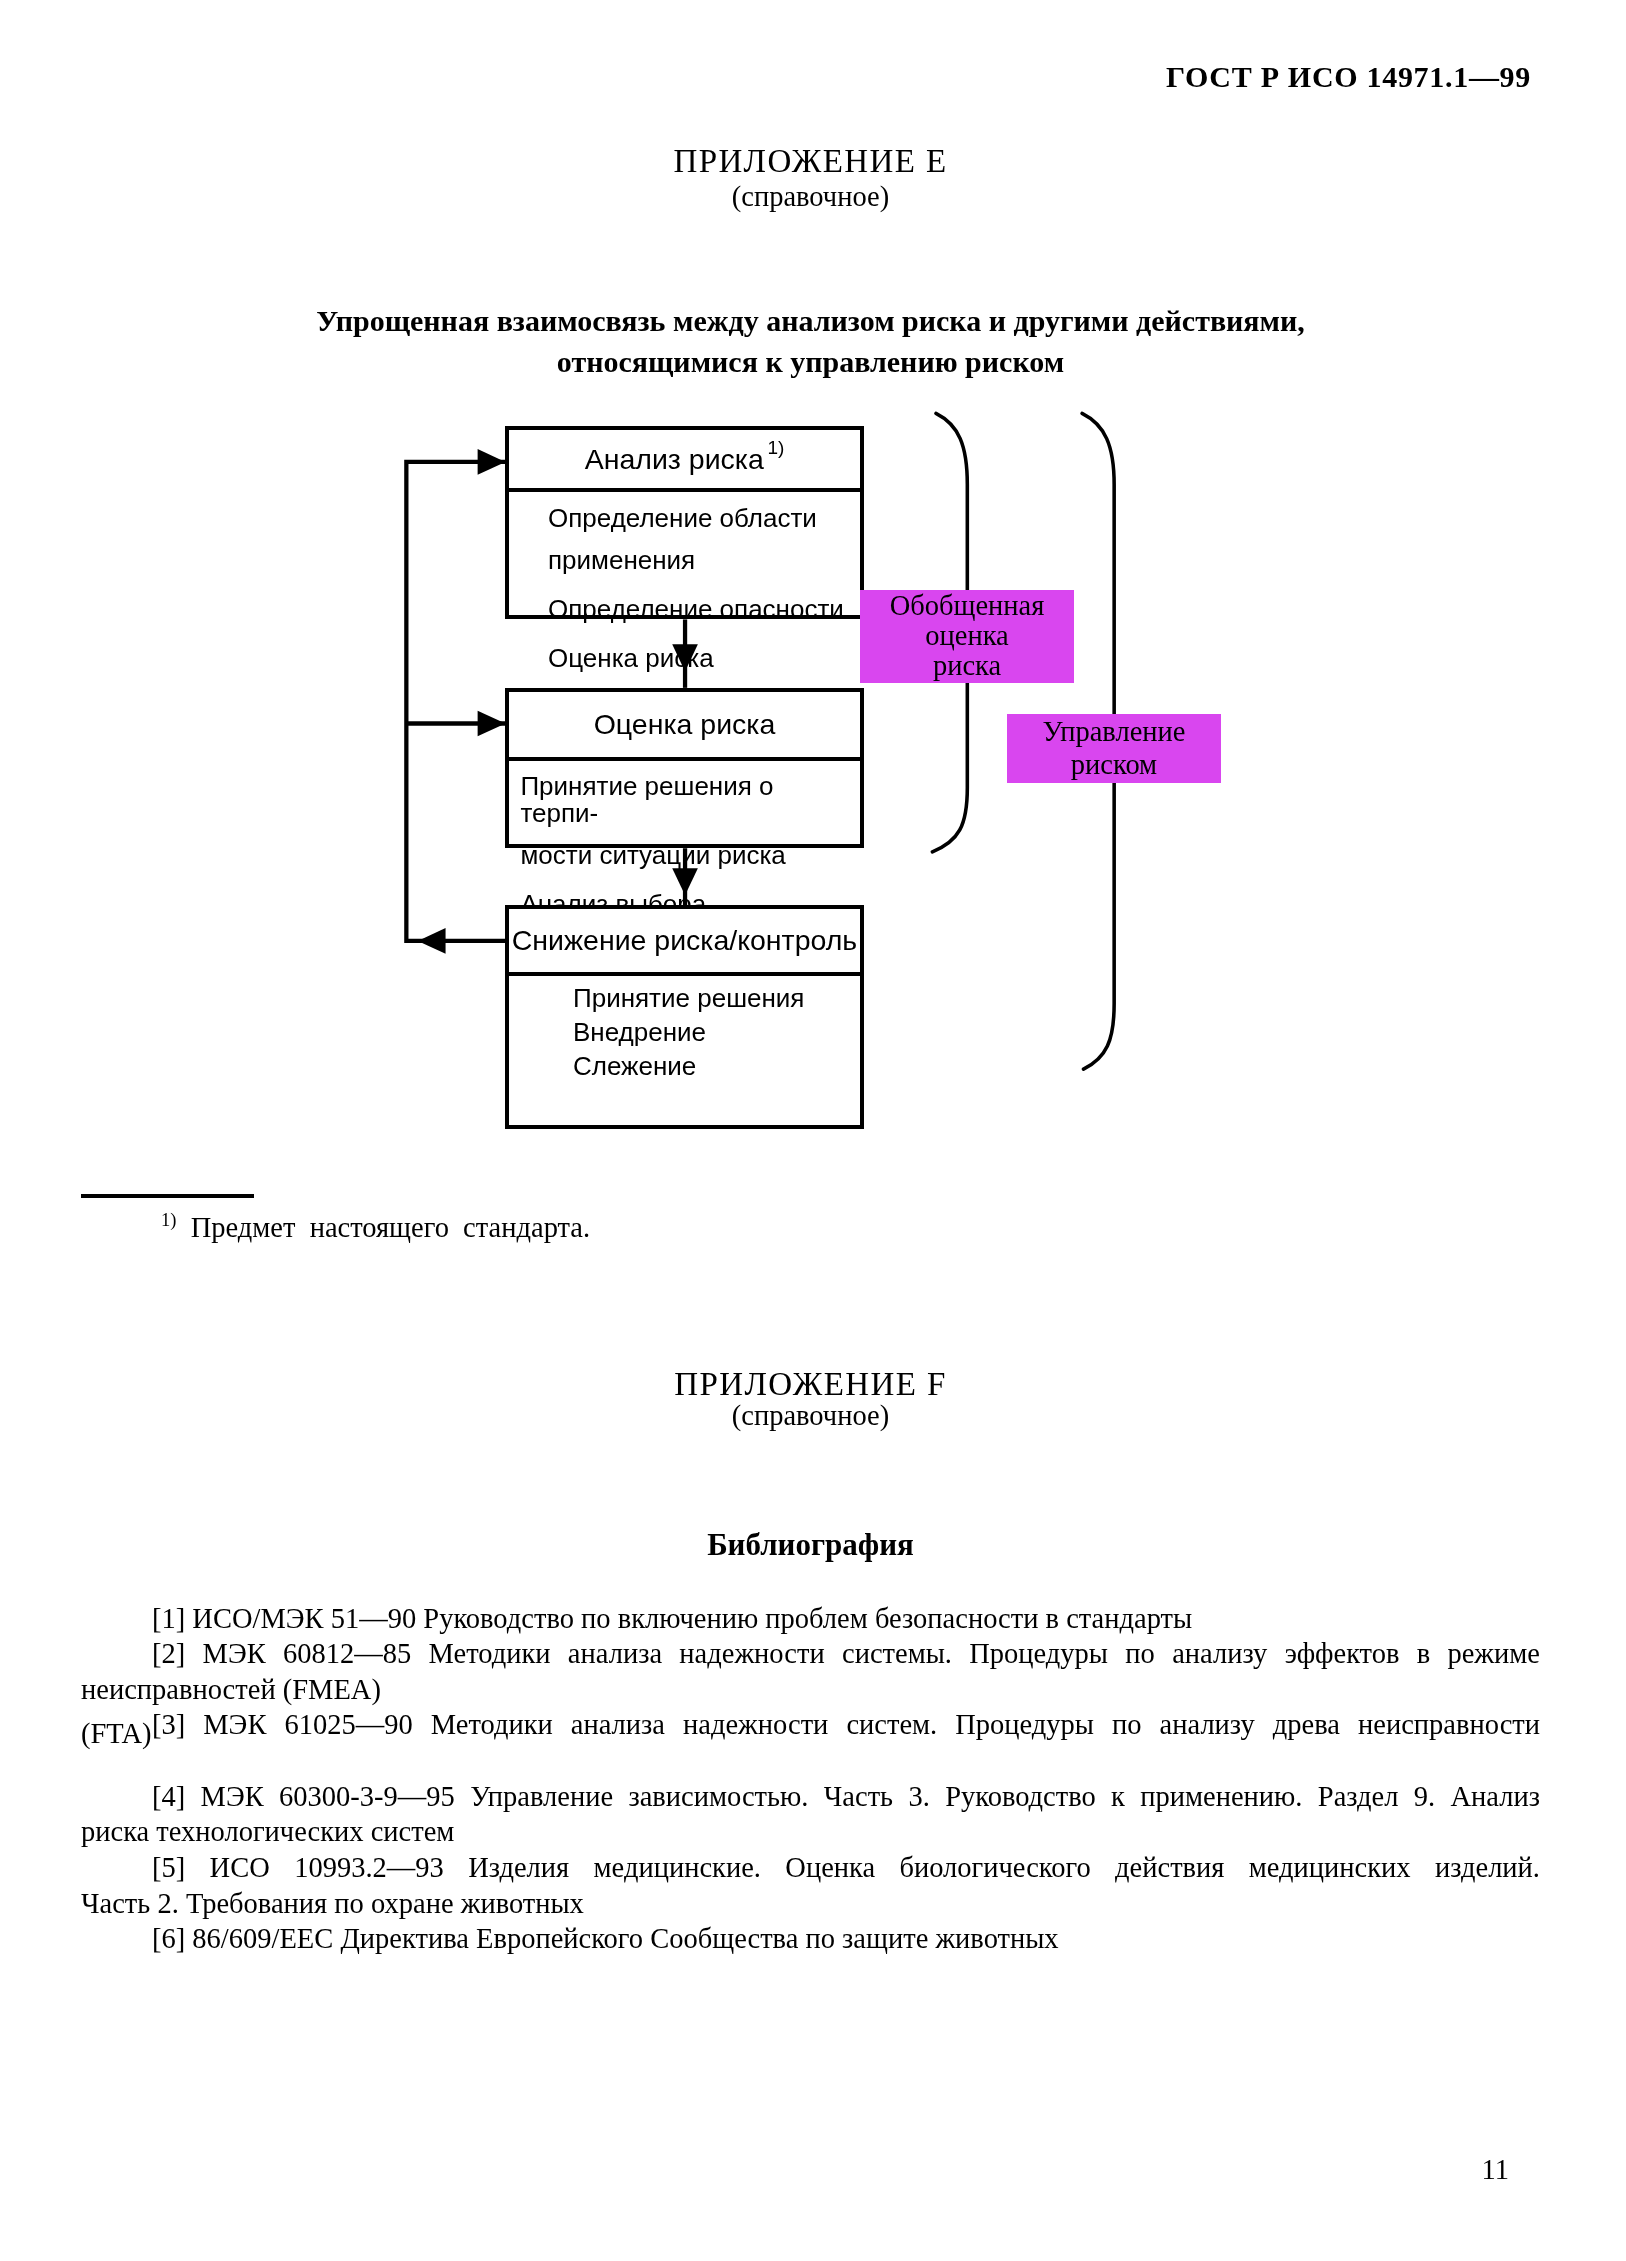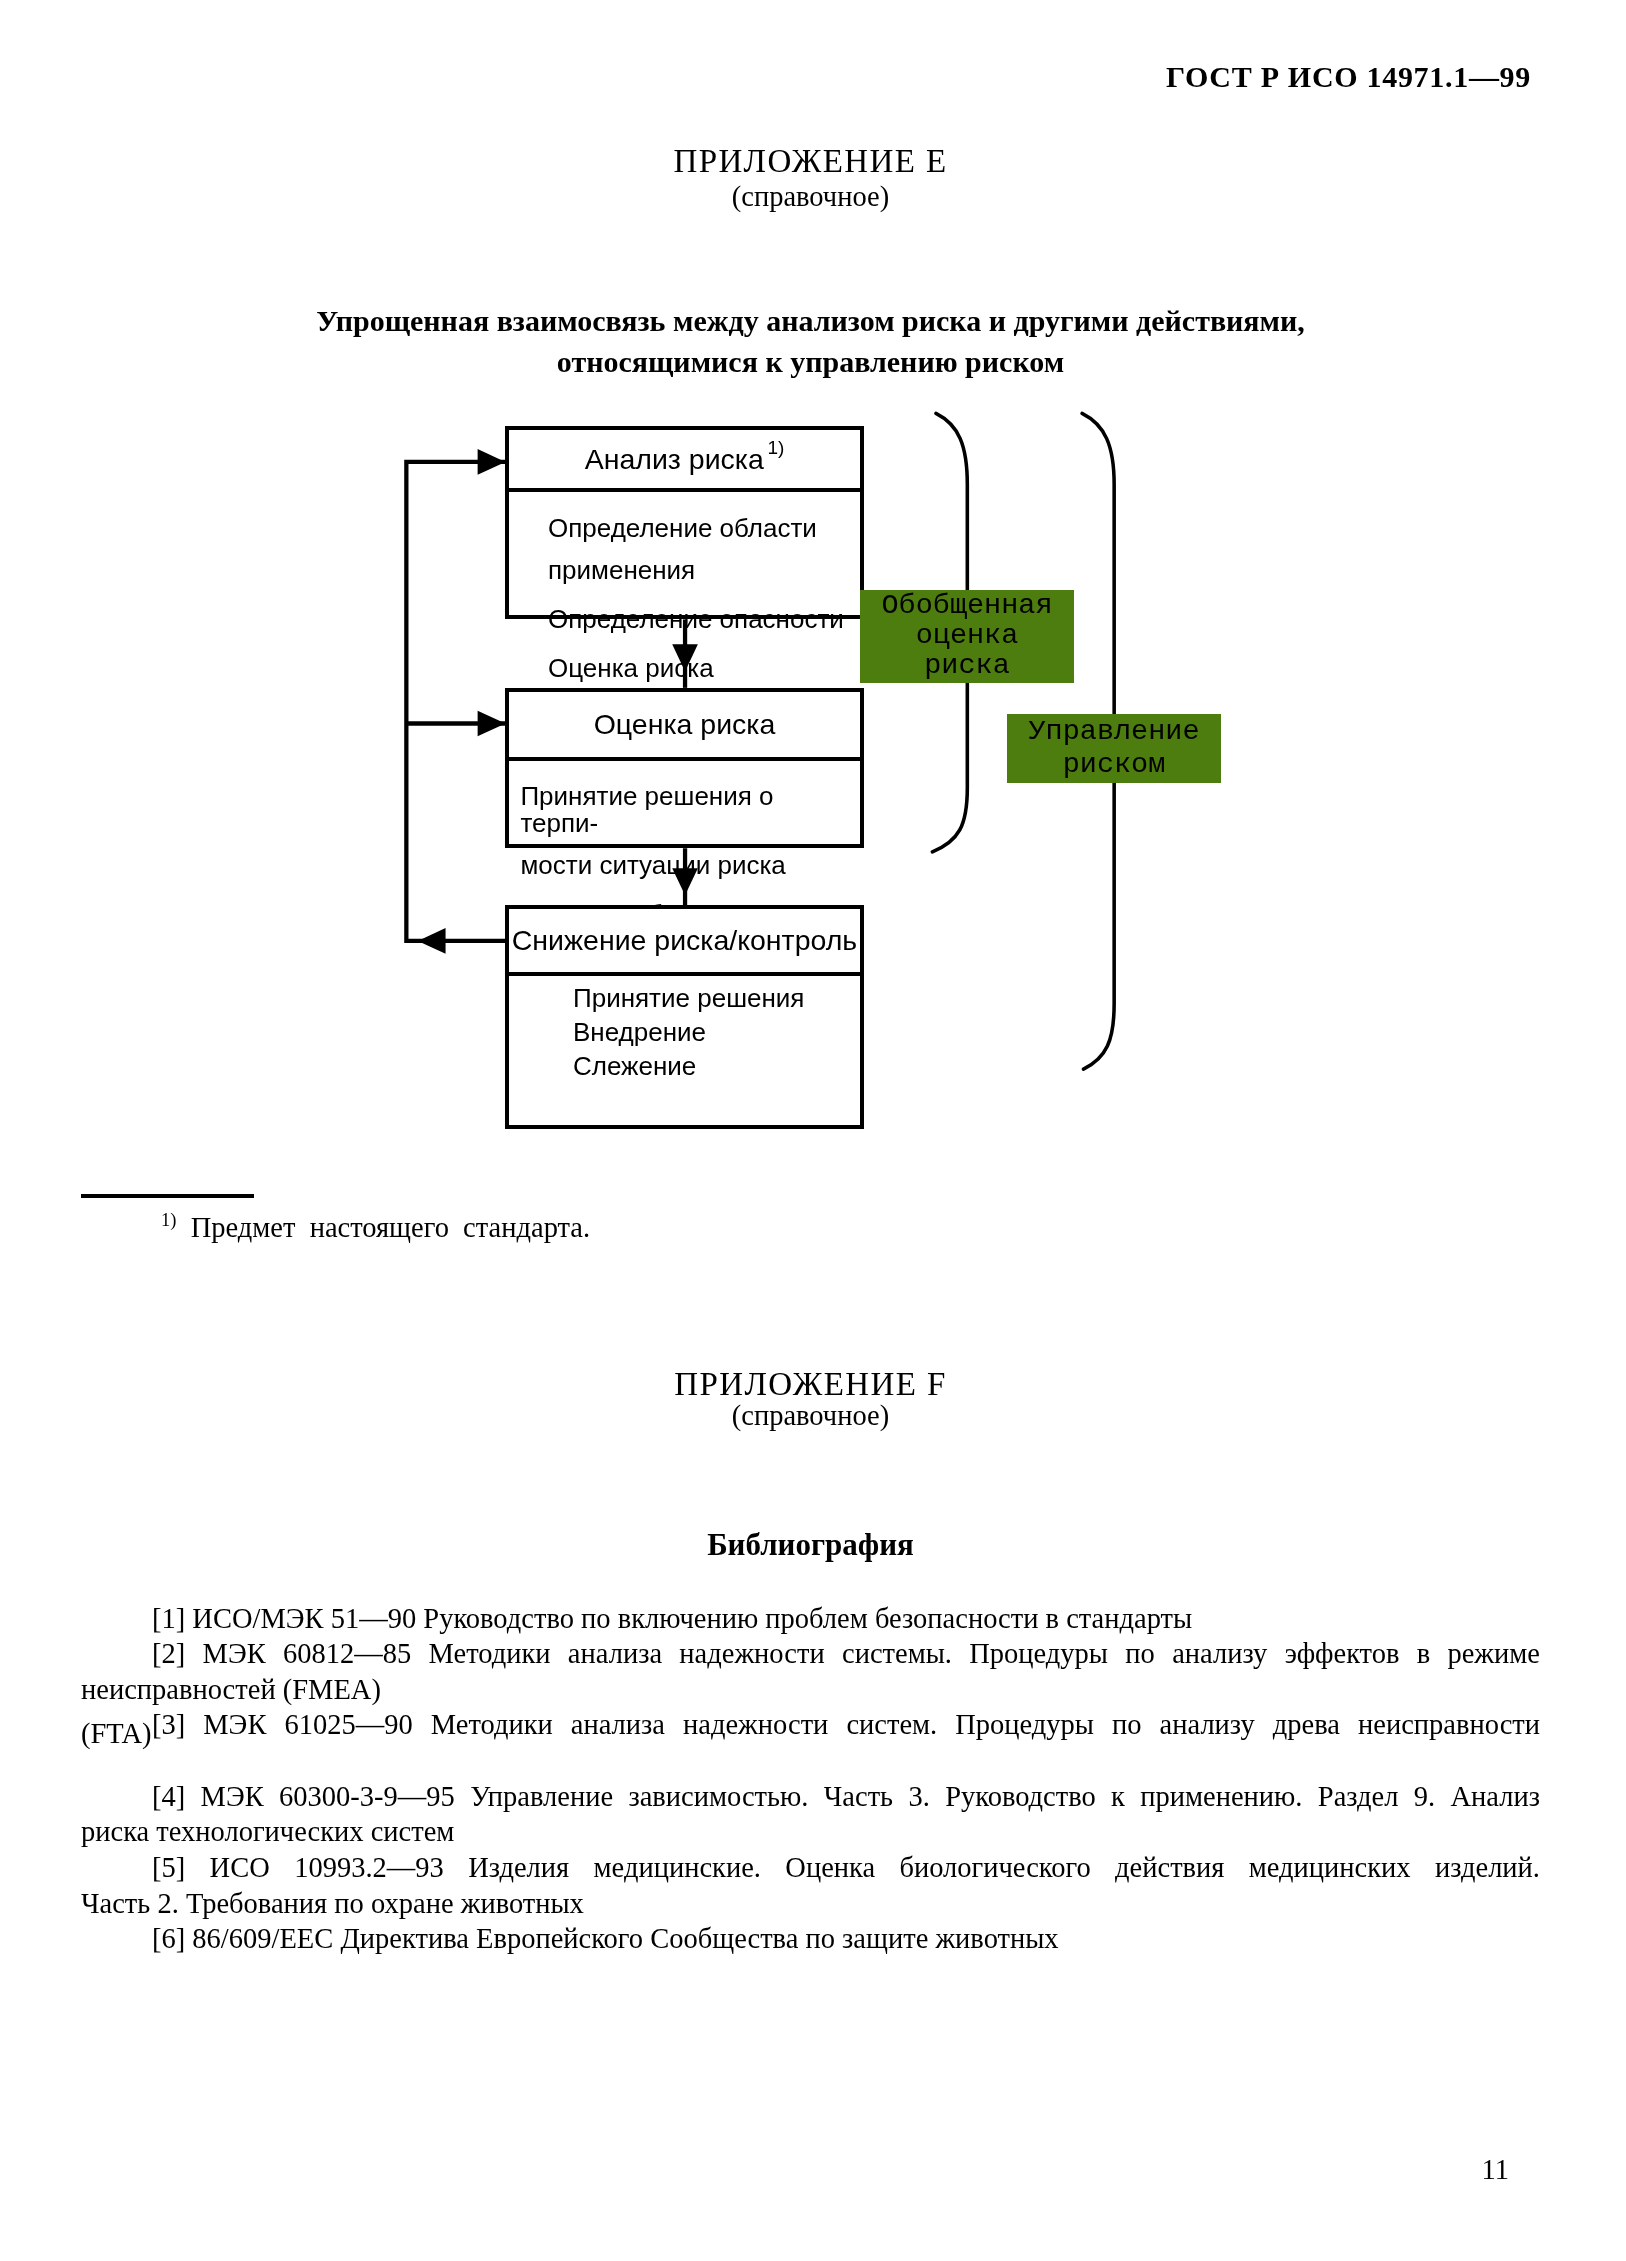--- a/index.html
+++ b/index.html
@@ -36,28 +36,28 @@
   #box1 .hdr { height:58px; }
   #box1 .bd  { padding:7.1px 5.7px 0 39px; }
   #box2 { top:688px;  height:160px; }
   #box2 .hdr { height:65px; }
   #box2 .bd  { padding:5.7px 5.7px 0 11.4px; }
   #box3 { top:905px; height:224px; }
   #box3 .hdr { height:63px; }
   #box3 .bd  { padding:8.6px 5.7px 0 64px; }
 
   .ln { margin-top:22px; }
-  .ln.first { margin-top:16px; }
+  .ln.first { margin-top:6px; }
   .ln.cont  { margin-top:15px; }
   #box3 .ln { margin-top:7.1px; }
   #box3 .ln.first { margin-top:0; }
 
   .brace-label {
-    text-align:center; font-family:Liberation Mono, monospace;
-    font-size:28.5px; background:#4d7c0f; padding:1.4px 0;
+    text-align:center; font-family:Liberation Serif, serif;
+    font-size:28.5px; background:#d946ef; padding:1.4px 0;
   }
   #brace1-label { left:860px; top:590px;  width:214px; line-height:30px; }
   #brace2-label { left:1007px; top:714px; width:214px; line-height:33px; }
 
   
   .fn-rule { left:81px; top:1194px; width:173px; height:3.6px; background:#000; }
   .footnote { left:81px; width:1459px; top:1210px; font-size:28.5px; word-spacing:7.1px; text-indent:80px; }
   .footnote sup { font-size:18.5px; }
 
   

